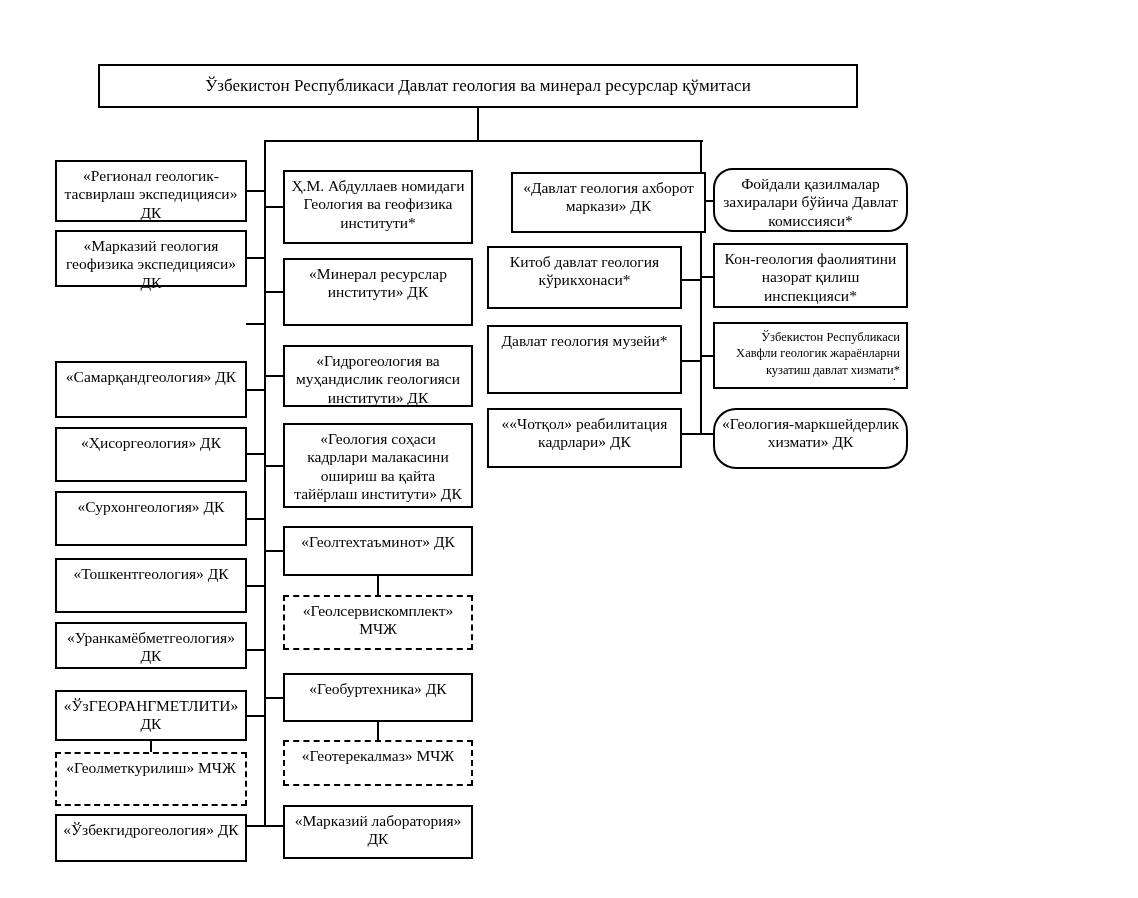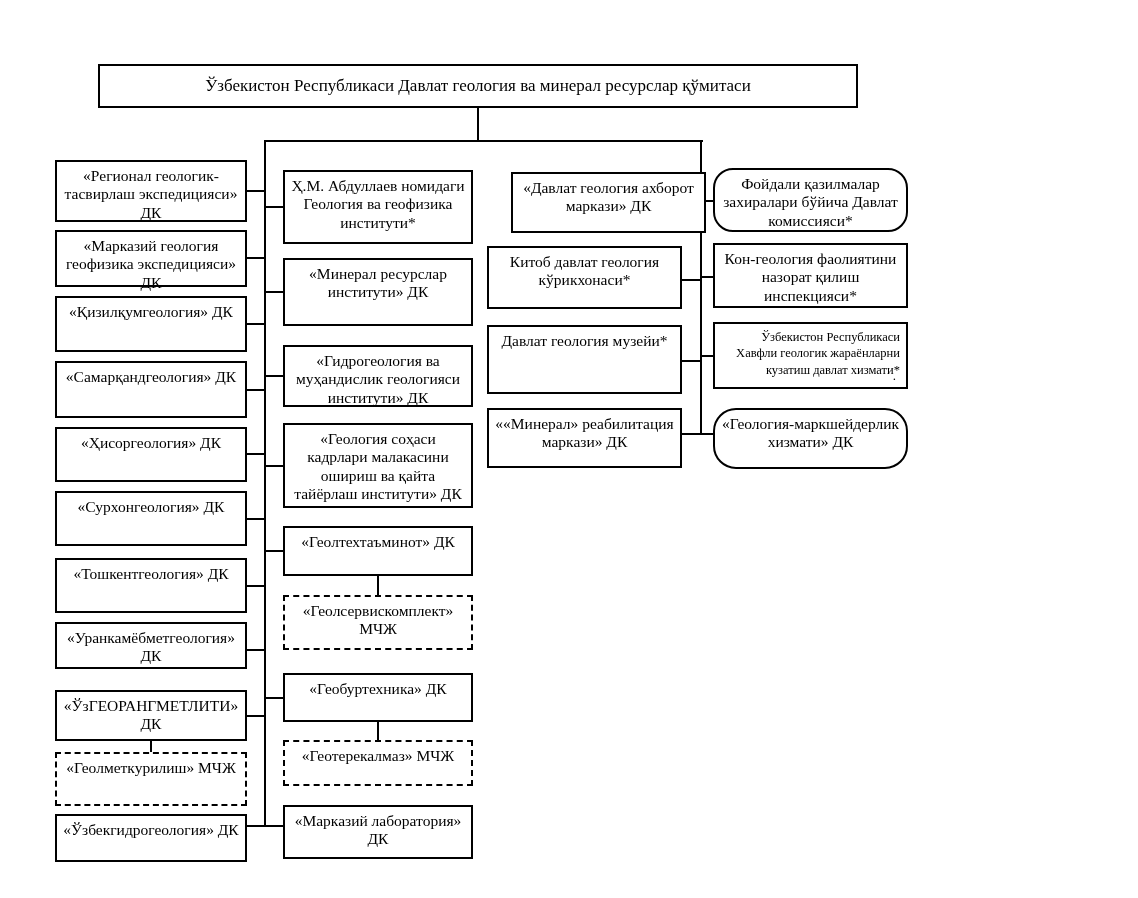--- a/index.html
+++ b/index.html
@@ -91,21 +91,20 @@
   <div class="line" style="left:700px; top:276px; width:14px; height:2px;"></div>
   <div class="line" style="left:700px; top:355px; width:14px; height:2px;"></div>
   <div class="line" style="left:700px; top:433px; width:14px; height:2px;"></div>
 
   <div class="line" style="left:150px; top:740px; width:2px; height:13px;"></div>
   <div class="line" style="left:377px; top:575px; width:2px; height:21px;"></div>
   <div class="line" style="left:377px; top:721px; width:2px; height:20px;"></div>
 
   <div class="node" style="left:55px; top:160px; width:192px; height:62px;">«Регионал геологик-тасвирлаш экспедицияси» ДК</div>
   <div class="node" style="left:55px; top:230px; width:192px; height:57px;">«Марказий геология геофизика экспедицияси» ДК</div>
-  <div class="node" style="left:55px; top:296px; width:192px; height:56px;">«Қизилқумгеология» ДК</div>
   <div class="node" style="left:55px; top:361px; width:192px; height:57px;">«Самарқандгеология» ДК</div>
   <div class="node" style="left:55px; top:427px; width:192px; height:55px;">«Ҳисоргеология» ДК</div>
   <div class="node" style="left:55px; top:491px; width:192px; height:55px;">«Сурхонгеология» ДК</div>
   <div class="node" style="left:55px; top:558px; width:192px; height:55px;">«Тошкентгеология» ДК</div>
   <div class="node" style="left:55px; top:622px; width:192px; height:47px;">«Уранкамёбметгеология» ДК</div>
   <div class="node" style="left:55px; top:690px; width:192px; height:51px;">«ЎзГЕОРАНГМЕТЛИТИ» ДК</div>
   <div class="node dashed" style="left:55px; top:752px; width:192px; height:54px;">«Геолметкурилиш» МЧЖ</div>
   <div class="node" style="left:55px; top:814px; width:192px; height:48px;">«Ўзбекгидрогеология» ДК</div>
 
   <div class="node" style="left:283px; top:170px; width:190px; height:74px;">Ҳ.М. Абдуллаев номидаги Геология ва геофизика институти*</div>
@@ -114,21 +113,21 @@
   <div class="node" style="left:283px; top:423px; width:190px; height:85px;">«Геология соҳаси кадрлари малакасини ошириш ва қайта тайёрлаш институти» ДК</div>
   <div class="node" style="left:283px; top:526px; width:190px; height:50px;">«Геолтехтаъминот» ДК</div>
   <div class="node dashed" style="left:283px; top:595px; width:190px; height:55px;">«Геолсервискомплект» МЧЖ</div>
   <div class="node" style="left:283px; top:673px; width:190px; height:49px;">«Геобуртехника» ДК</div>
   <div class="node dashed" style="left:283px; top:740px; width:190px; height:46px;">«Геотерекалмаз» МЧЖ</div>
   <div class="node" style="left:283px; top:805px; width:190px; height:54px;">«Марказий лаборатория» ДК</div>
 
   <div class="node" style="left:487px; top:172px; width:195px; height:61px;margin-left:24px;">«Давлат геология ахборот маркази» ДК</div>
   <div class="node" style="left:487px; top:246px; width:195px; height:63px;">Китоб давлат геология кўрикхонаси*</div>
   <div class="node" style="left:487px; top:325px; width:195px; height:69px;">Давлат геология музейи*</div>
-  <div class="node" style="left:487px; top:408px; width:195px; height:60px;">««Минерал» реабилитация маркази» ДК</div>
+  <div class="node" style="left:487px; top:408px; width:195px; height:60px;">««Чотқол» реабилитация кадрлари» ДК</div>
 
   <div class="node" style="left:713px; top:168px; width:195px; height:64px;border-radius:20px;">Фойдали қазилмалар захиралари бўйича Давлат комиссияси*</div>
   <div class="node" style="left:713px; top:243px; width:195px; height:65px;">Кон-геология фаолиятини назорат қилиш инспекцияси*</div>
   <div class="node small-text" style="left:713px; top:322px; width:195px; height:67px;text-align:right;">
     <span>Ўзбекистон Республикаси Хавфли геологик жараёнларни кузатиш давлат хизмати*</span>
     <span class="dot">.</span>
   </div>
   <div class="node" style="left:713px; top:408px; width:195px; height:61px;border-radius:23px;">«Геология-маркшейдерлик хизмати» ДК</div>
 
 </div>

